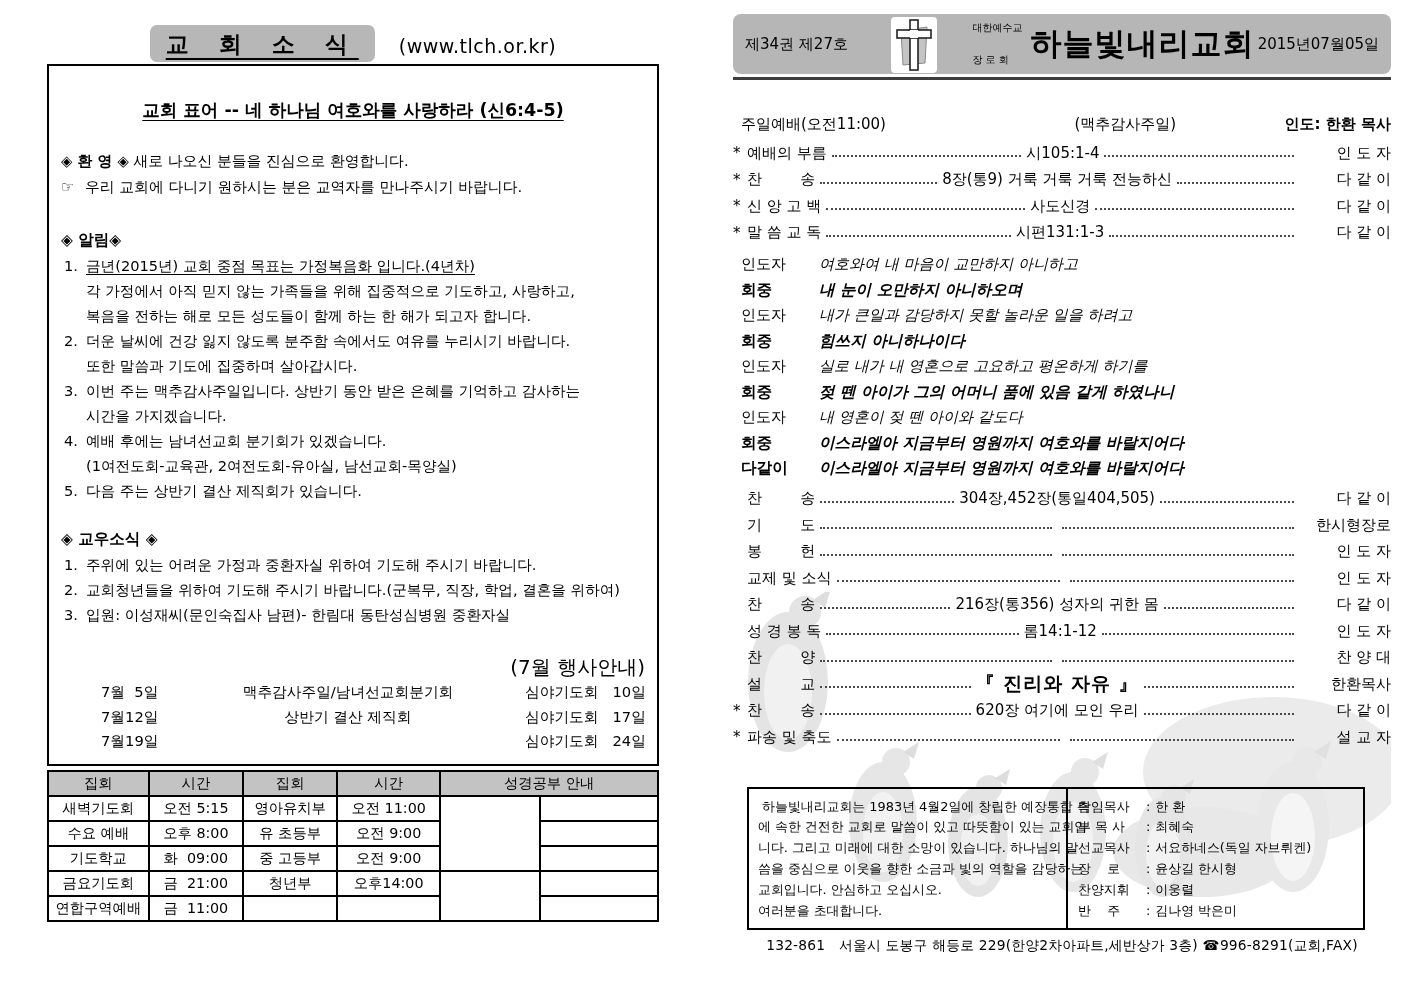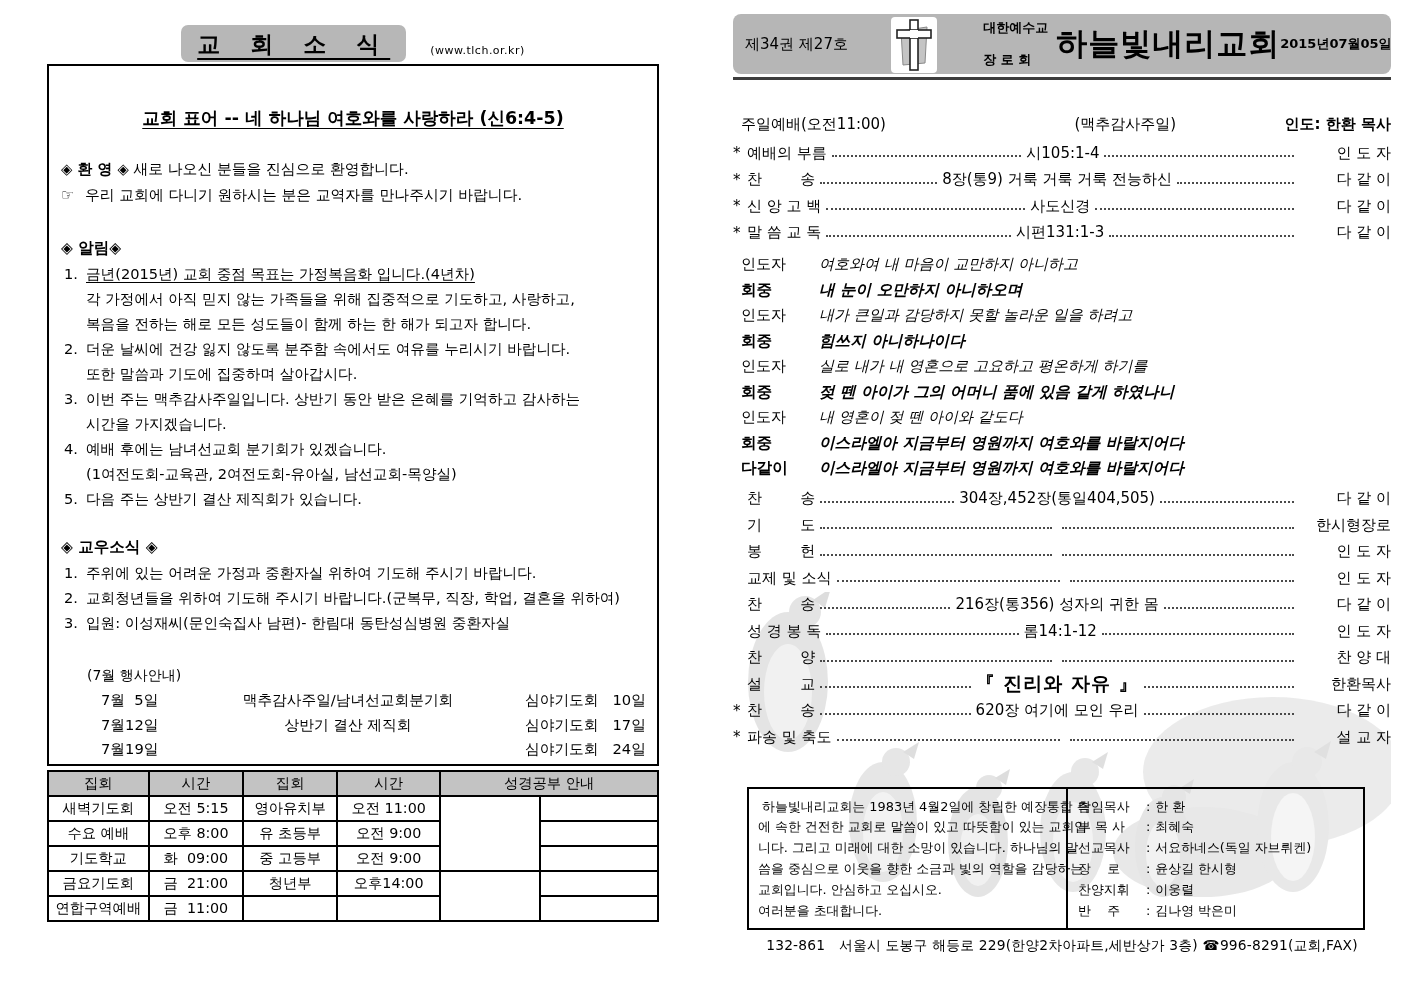--- a/index.html
+++ b/index.html
@@ -9,60 +9,60 @@
     position:relative;overflow:hidden;
   }
   
   .page-left{position:absolute;left:47px;top:20px;width:612px;}
   .lp-titlebar{display:flex;justify-content:center;align-items:flex-end;gap:24px;height:42px;margin-bottom:2px;}
   .lp-title{
     background:#b7b7b7;border-radius:7px;padding:4px 16px 2px;
     font-size:23px;font-weight:bold;letter-spacing:11px;white-space:pre;
     text-decoration:underline;text-underline-offset:6px;
   }
-  .lp-url{font-size:11px;padding-bottom:5px;letter-spacing:.5px;}
-  .lp-box{border:2px solid #000;height:702px;box-sizing:border-box;padding:26px 12px 0;overflow:hidden;}
+  .lp-url{font-size:19px;padding-bottom:5px;letter-spacing:.5px;}
+  .lp-box{border:2px solid #000;height:702px;box-sizing:border-box;padding:18px 12px 0;overflow:hidden;}
   .slogan{
     text-align:center;font-weight:bold;font-size:17.5px;margin:14px 0 26px;
     text-decoration:underline;text-underline-offset:4px;white-space:pre;
   }
   .welcome-line{font-size:14.8px;line-height:26px;white-space:pre;display:flex;}
   .badge{font-weight:bold;}
   .pointer{width:24px;flex:none;}
   .sec-header{font-weight:bold;font-size:15.5px;line-height:25px;white-space:pre;}
   .notice-hdr{margin-top:28px;}
   .news-hdr{margin-top:24px;}
   .nline{display:flex;font-size:14.6px;line-height:25px;white-space:pre;}
   .num{width:25px;flex:none;padding-left:3px;box-sizing:border-box;}
   .ul{text-decoration:underline;text-underline-offset:3px;}
   .events{margin-top:28px;margin-left:26px;}
-  .ev-header{font-size:14px;line-height:25px;white-space:pre;}
+  .ev-header{font-size:20px;line-height:25px;white-space:pre;text-align:right;}
   .evrow{display:flex;font-size:14.7px;line-height:24.5px;white-space:pre;}
   .evdate{width:112px;margin-left:14px;flex:none;}
   .evname{width:270px;text-align:center;flex:none;}
   .evnight{padding-left:42px;}
   
   .schedule{margin-top:4px;border-collapse:collapse;width:100%;table-layout:fixed;}
   .schedule th,.schedule td{
     border:2px solid #000;height:23px;padding:0;text-align:center;
     font-size:14.3px;font-weight:normal;white-space:pre;overflow:hidden;
   }
   .schedule th{background:#c3c3c3;}
   
   .page-right{position:absolute;left:733px;top:14px;width:658px;}
   .rp-content{position:relative;z-index:1;}
   .rp-bar{
     background:#b6b6b6;border-radius:8px;height:60px;display:flex;align-items:center;
     padding:0 12px;box-sizing:border-box;
   }
   .rp-issue{font-size:15px;width:146px;flex:none;white-space:pre;}
   .rp-logo{width:46px;height:56px;flex:none;margin-top:2px;}
-  .rp-denom{font-size:13px;font-weight:bold;line-height:16px;margin:0 8px 0 10px;white-space:pre;flex:none;}
+  .rp-denom{font-size:10px;font-weight:normal;line-height:16px;margin:0 8px 0 10px;white-space:pre;flex:none;}
   .rp-church{font-size:31px;font-weight:bold;letter-spacing:1px;white-space:pre;}
-  .rp-date{font-size:13px;margin-left:auto;white-space:pre;font-weight:bold;}
+  .rp-date{font-size:15px;margin-left:auto;white-space:pre;}
   .rp-rule{height:3px;background:#3d3d3d;margin-top:3px;}
   .service-row{display:flex;align-items:center;margin-top:32px;height:24px;font-size:15px;}
   .service-title{width:225px;padding-left:8px;white-space:pre;flex:none;}
   .service-sub{flex:1;text-align:center;white-space:pre;}
   .service-leader{font-weight:bold;white-space:pre;}
   .worship{margin-top:4px;}
   .wrow{display:flex;align-items:center;height:26.5px;font-size:15px;}
   .star{width:14px;flex:none;}
   .wlabel{white-space:pre;flex:none;}
   .leader{flex:1;height:0;border-bottom:2px dotted #4a4a4a;margin:0 5px;transform:translateY(3px);min-width:8px;}

